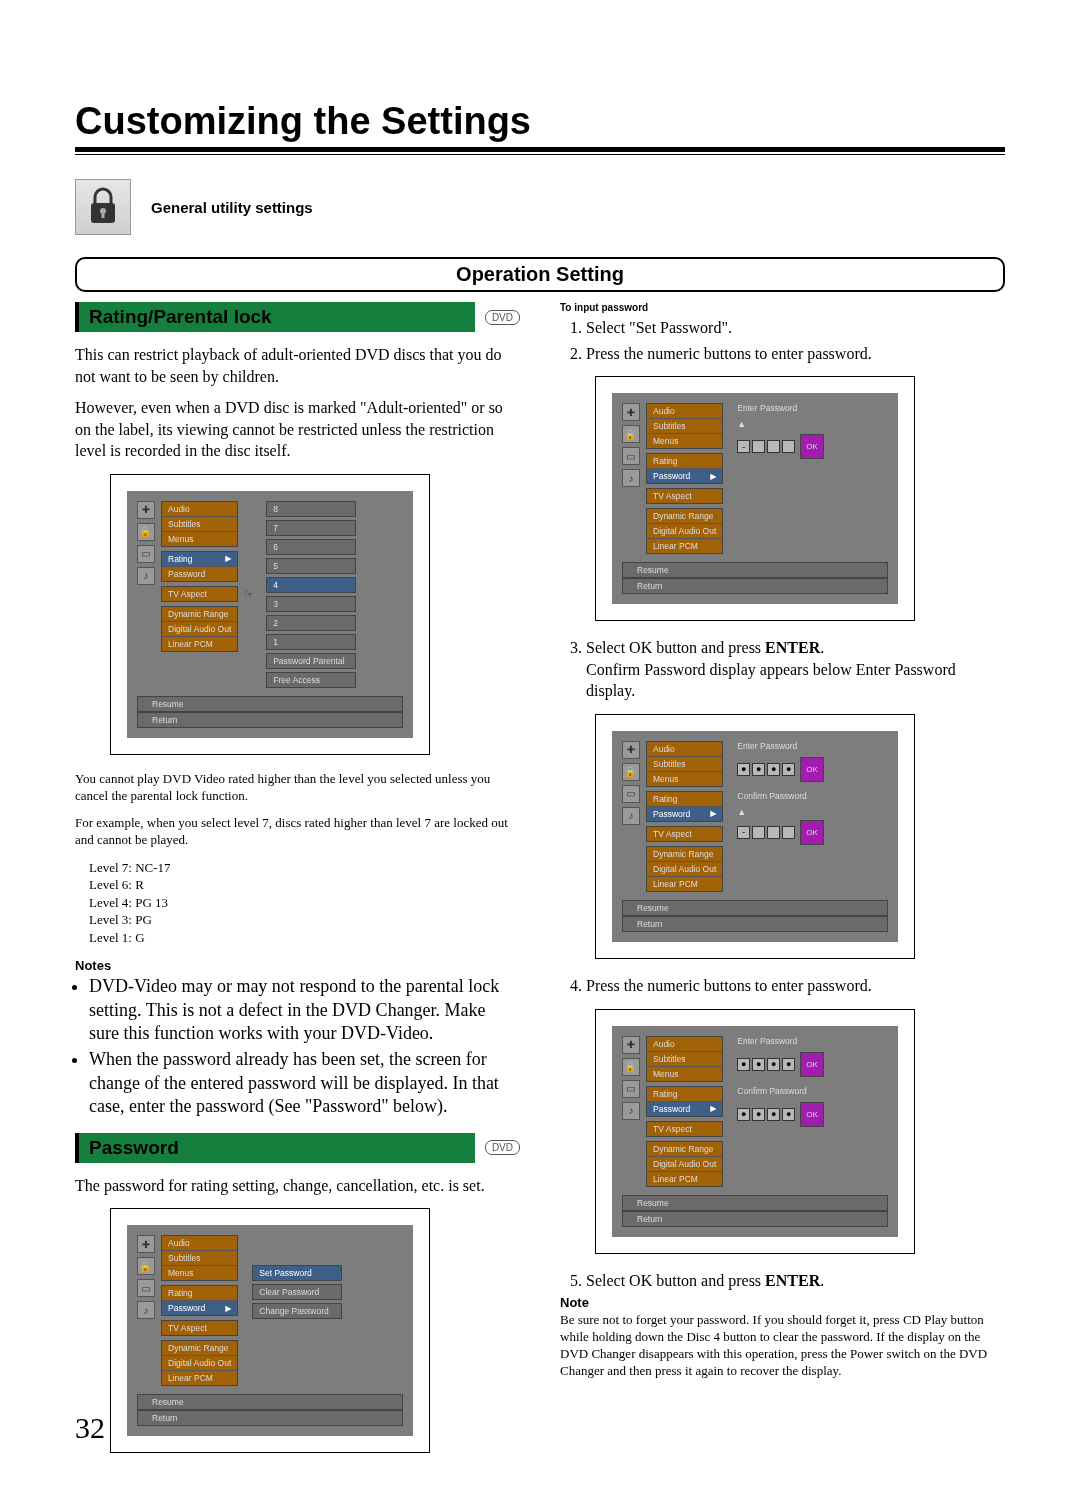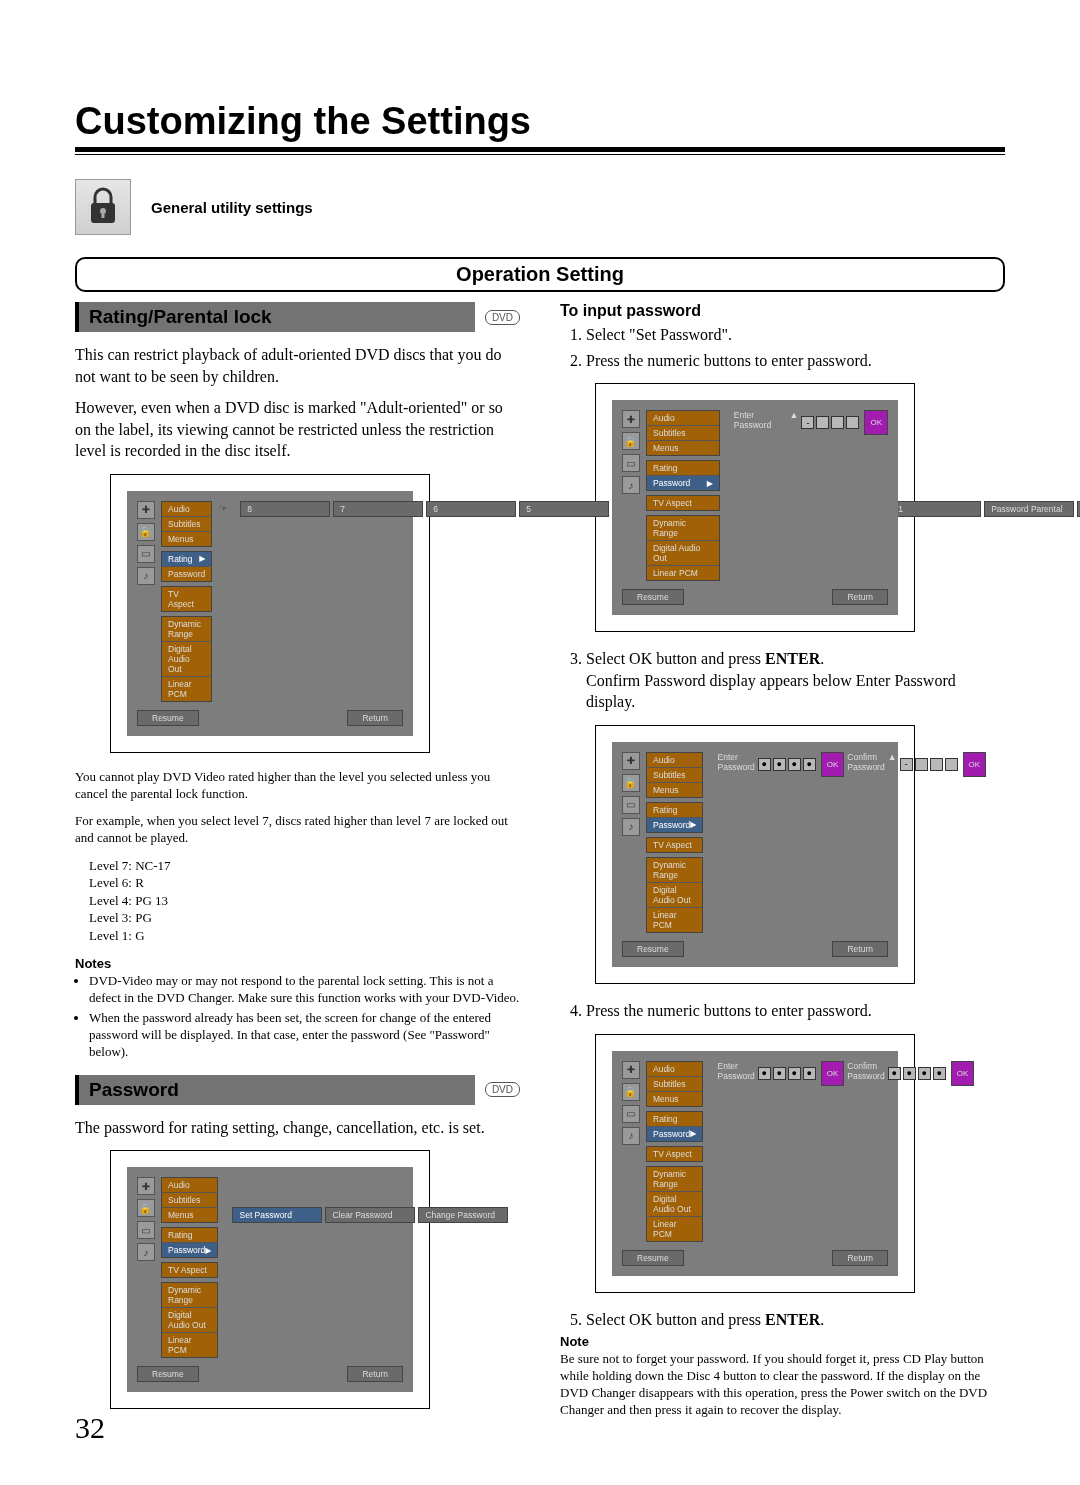--- a/index.html
+++ b/index.html
@@ -19,46 +19,46 @@
   .title-rule-thin { border-top: 1px solid #000; margin-bottom: 24px; }
   .hdr-row { display: flex; align-items: center; gap: 20px; margin-bottom: 22px; }
   .lock-icon-wrap { width: 56px; height: 56px; background: linear-gradient(#e6e6e6,#cfcfcf); display:flex; align-items:center; justify-content:center; border:1px solid #999;}
   .subtitle { font-family: Arial, Helvetica, sans-serif; font-weight: bold; font-size: 15px; }
   .op-line { border: 2px solid #000; border-radius: 10px; padding: 4px 14px; margin-bottom: 10px; text-align: center; }
   .op-line h2 { font-family: Arial, Helvetica, sans-serif; font-size: 20px; font-weight: bold; margin:0; }
   .cols { display:flex; gap: 40px; }
   .col { flex: 1 1 0; }
   .bar-heading { display:flex; align-items:center; justify-content:space-between; margin-bottom: 12px;}
   .bar-heading-inner { flex:1; border-left: 4px solid #000; }
-  .bar-heading-inner h3 { font-family: Arial, Helvetica, sans-serif; font-size: 19px; font-weight:bold; background:#737373; margin:0; padding:4px 10px; }
+  .bar-heading-inner h3 { font-family: Arial, Helvetica, sans-serif; font-size: 19px; font-weight:bold; background:#15803d; margin:0; padding:4px 10px; }
   .dvd-badge { font-family: Arial, sans-serif; font-size:10px; border:1px solid #555; border-radius:7px; padding:1px 6px; margin-left:10px; color:#555;}
   p { font-size: 16px; line-height: 1.35; margin: 0 0 10px 0; text-align:left;}
   .small { font-size: 13px; line-height:1.3; }
   .levels { font-size:13px; margin: 2px 0 12px 14px; line-height:1.35;}
   .notes-h { font-family: Arial, sans-serif; font-weight:bold; font-size:13px; margin:0 0 2px 0;}
-  ul.notes { font-size:13px; margin:0 0 14px 0; padding-left: 14px; }
+  ul.notes { font-size:18px; margin:0 0 14px 0; padding-left: 14px; }
   ul.notes li { margin-bottom:3px; line-height:1.3;}
   ol { font-size:16px; margin:0; padding-left: 26px;}
   ol li { margin-bottom:4px; line-height:1.35;}
-  .sub-h { font-family: Arial, sans-serif; font-weight:bold; font-size:16px; margin-bottom:4px;}
+  .sub-h { font-family: Arial, sans-serif; font-weight:bold; font-size:10px; margin-bottom:4px;}
   .osd { border:1px solid #000; width: 320px; margin: 12px auto 16px 35px; padding: 16px; }
   .osd-inner { background:#7d7d7d; padding:10px; font-family: Arial, sans-serif; font-size:9px; color:#fff; position:relative;}
   .osd-nav { display:flex; align-items:flex-start; gap:6px;}
   .osd-icons { display:flex; flex-direction:column; gap:4px; }
   .osd-ico { width:18px; height:18px; background:#9a9a9a; border:1px solid #555; display:flex; align-items:center; justify-content:center; font-size:10px; color:#333;}
   .osd-groups { display:flex; flex-direction:column; gap:4px; }
   .osd-group { background:#a16207; border:1px solid #444; }
   .osd-item { padding:2px 6px; font-size:8.5px; color:#ddd; border-bottom:1px solid #555;}
   .osd-item:last-child { border-bottom:none;}
   .osd-item.sel { background:#3e5f88; color:#fff; display:flex; justify-content:space-between; align-items:center;}
   .osd-arrow { font-size:8px;}
-  .osd-right { margin-left:8px; display:flex; gap:3px;}
+  .osd-right { margin-left:8px; display:flex; flex-direction:column; gap:3px;}
   .osd-opt { background:#6a6a6a; border:1px solid #444; padding:2px 6px; font-size:8.5px; color:#ddd; min-width:90px;}
   .osd-opt.sel { background:#3e5f88; color:#fff;}
-  .osd-bottom { display:flex; justify-content:space-between; margin-top:8px;}
+  .osd-bottom { display:flex; justify-content:space-between; margin-top:8px;flex-direction:column;}
   .osd-btn { background:#6a6a6a; border:1px solid #444; padding:2px 14px; font-size:8.5px; color:#ddd;}
   .osd-pw-label { font-size:8.5px; color:#ddd; margin-bottom:3px;}
   .osd-pw-row { display:flex; gap:2px; align-items:center; margin-bottom:6px;}
   .osd-pw-cell { width:13px; height:13px; background:#b8b8b8; border:1px solid #333; display:flex; align-items:center; justify-content:center; font-size:9px; color:#000;}
   .osd-ok { background:#a21caf; border:1px solid #444; padding:7px 5px; font-size:8px; color:#ddd; margin-left:3px;}
   .osd-hand { font-size:11px; color:#333;}
   .page-num { position:absolute; bottom:40px; left:75px; font-size:30px; font-family:"Times New Roman", serif;}
   .enter-bold { font-weight:bold;}
 </style>
 </head>

